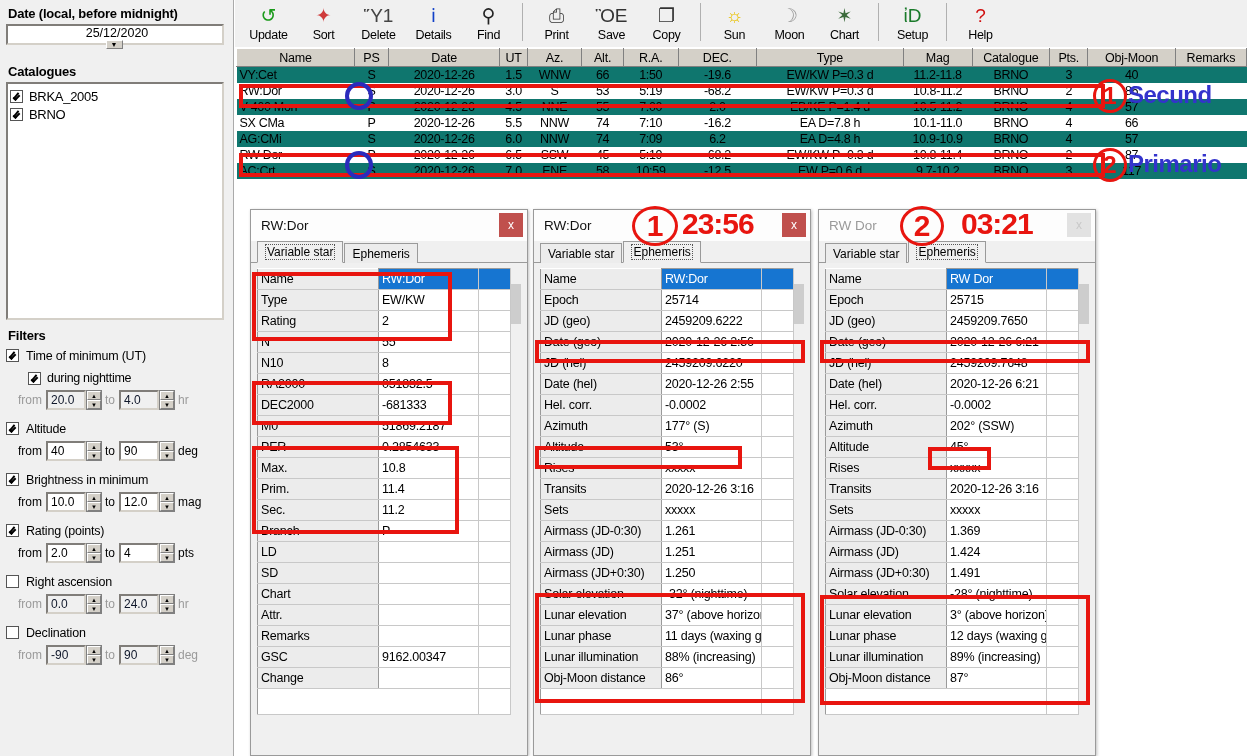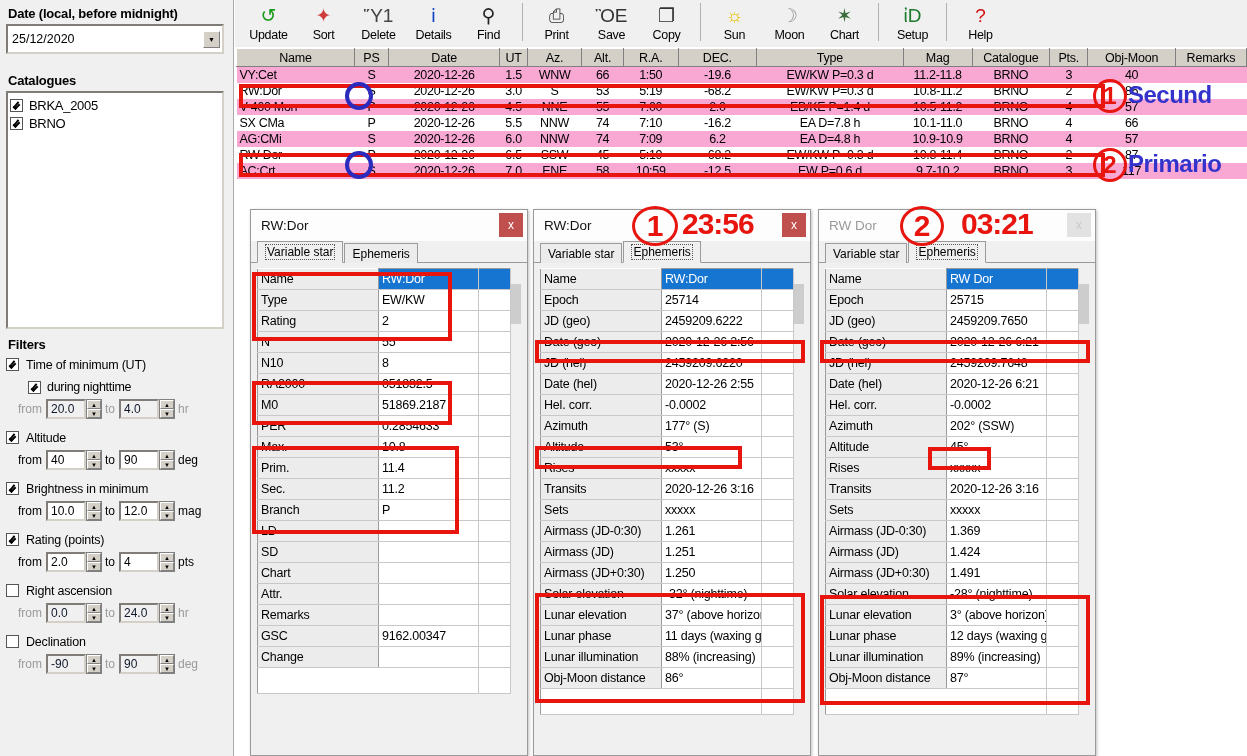--- a/index.html
+++ b/index.html
@@ -16,23 +16,23 @@
 
   
   #left-panel {
     position: absolute; left: 0; top: 0; width: 234px; height: 756px;
     background: #f0f0f0;
     border-right: 1px solid #aaa;
     padding: 4px 6px;
   }
   .grp-title { font-weight: bold; font-size: 13px; margin: 2px 0 3px 2px; letter-spacing: -0.2px; }
   .combo {
-    position: relative; width: 218px; height: 30px;
+    position: relative; width: 218px; height: 21px;
     border: 2px inset #d4d0c8; background: #fff;
-    display: flex; align-items: center;
+    display: flex; align-items: center; flex-direction: column;
   }
   .combo .val { padding-left: 4px; font-size: 12.5px; flex: 1; }
   .combo .arrow {
     width: 17px; height: 17px; margin-right: 2px;
     background: #d4d0c8;
     border: 1px solid #fff; border-right-color: #808080; border-bottom-color: #808080;
     display: flex; align-items: center; justify-content: center;
     font-size: 7px; line-height: 1;
   }
   .listbox {
@@ -104,21 +104,21 @@
   table.grid th {
     background: #d4d0c8; border: 1px solid #fff;
     border-right-color: #808080; border-bottom-color: #808080;
     font-weight: normal; font-size: 12.5px; height: 18px; padding: 0 2px;
     letter-spacing: -0.2px;
   }
   table.grid td {
     height: 16px; padding: 0 3px; font-size: 12.5px; letter-spacing: -0.3px;
     white-space: nowrap; overflow: hidden;
   }
-  table.grid tr.alt td { background: #f9a8d4; }
+  table.grid tr.alt td { background: #0f766e; }
   .c-left { text-align: left; }
   .c-ctr { text-align: center; }
 
   
   .ann-rect {
     position: absolute; border: 4px solid #e8150f; pointer-events: none; z-index: 40;
   }
   .ann-ellipse {
     position: absolute; border: 4px solid #2b2bbd; border-radius: 50%; pointer-events: none; z-index: 41;
   }
@@ -639,20 +639,25 @@
                   <td class="k">N10</td>
                   <td class="v">8</td>
                   <td class="x"></td>
                 </tr>
                 <tr>
                   <td class="k">RA2000</td>
                   <td class="v">051832.5</td>
                   <td class="x"></td>
                 </tr>
                 <tr>
+                  <td class="k">DEC2000</td>
+                  <td class="v">-681333</td>
+                  <td class="x"></td>
+                </tr>
+                <tr>
                   <td class="k">M0</td>
                   <td class="v">51869.2187</td>
                   <td class="x"></td>
                 </tr>
                 <tr>
                   <td class="k">PER</td>
                   <td class="v">0.2854633</td>
                   <td class="x"></td>
                 </tr>
                 <tr>

